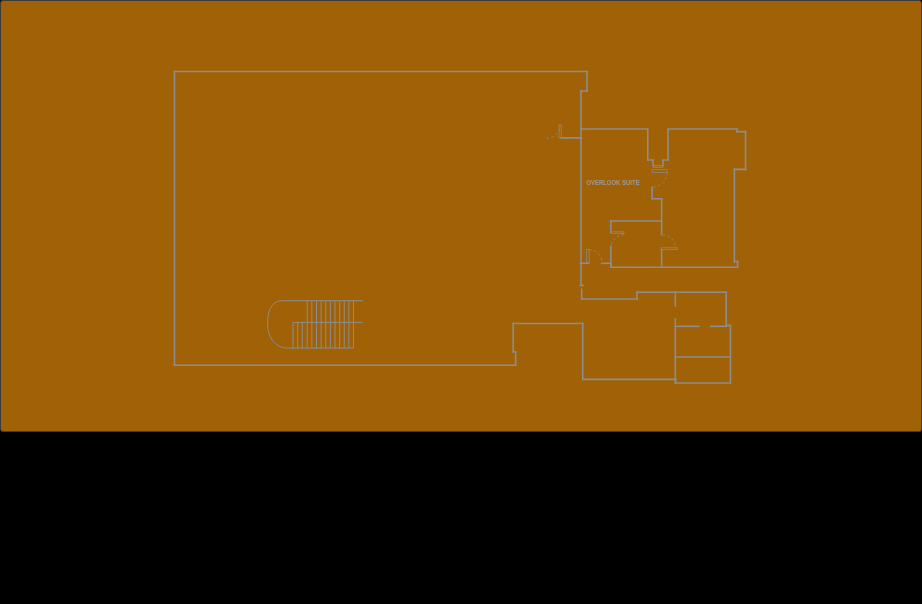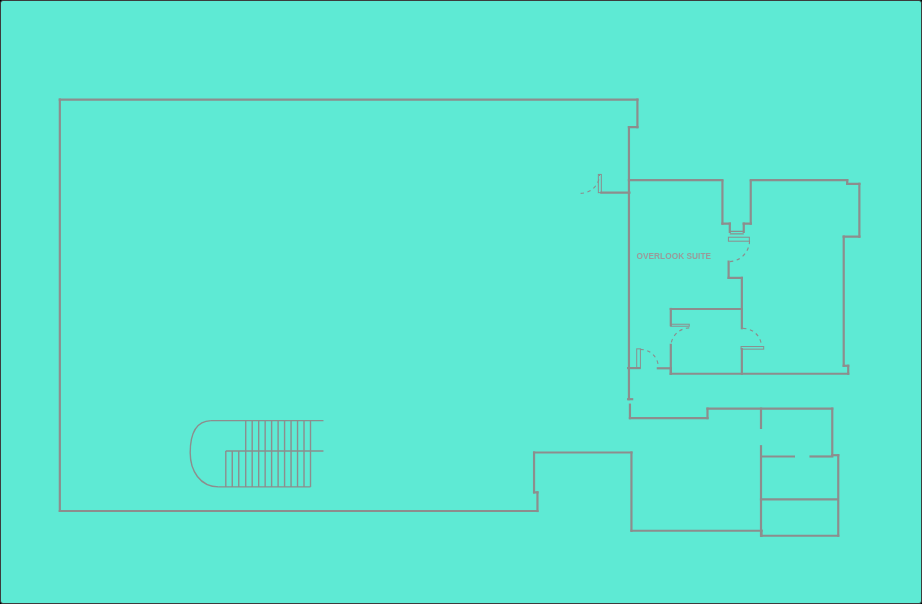--- a/index.html
+++ b/index.html
@@ -4,23 +4,23 @@
 <style>
   html, body {
     margin: 0;
     padding: 0;
     background: #000000;
     font-family: "Liberation Sans", sans-serif;
   }
   .viewport {
     position: relative;
     width: 922px;
-    height: 604px;
+    height: 432px;
     box-sizing: border-box;
-    background: #5eead4;
+    background: #a16207;
     border: 1px solid #3c3c3c;
     border-radius: 3px;
     overflow: hidden;
   }
   .plan-svg {
     position: absolute;
     inset: 0;
     width: 100%;
     height: 100%;
     display: block;

